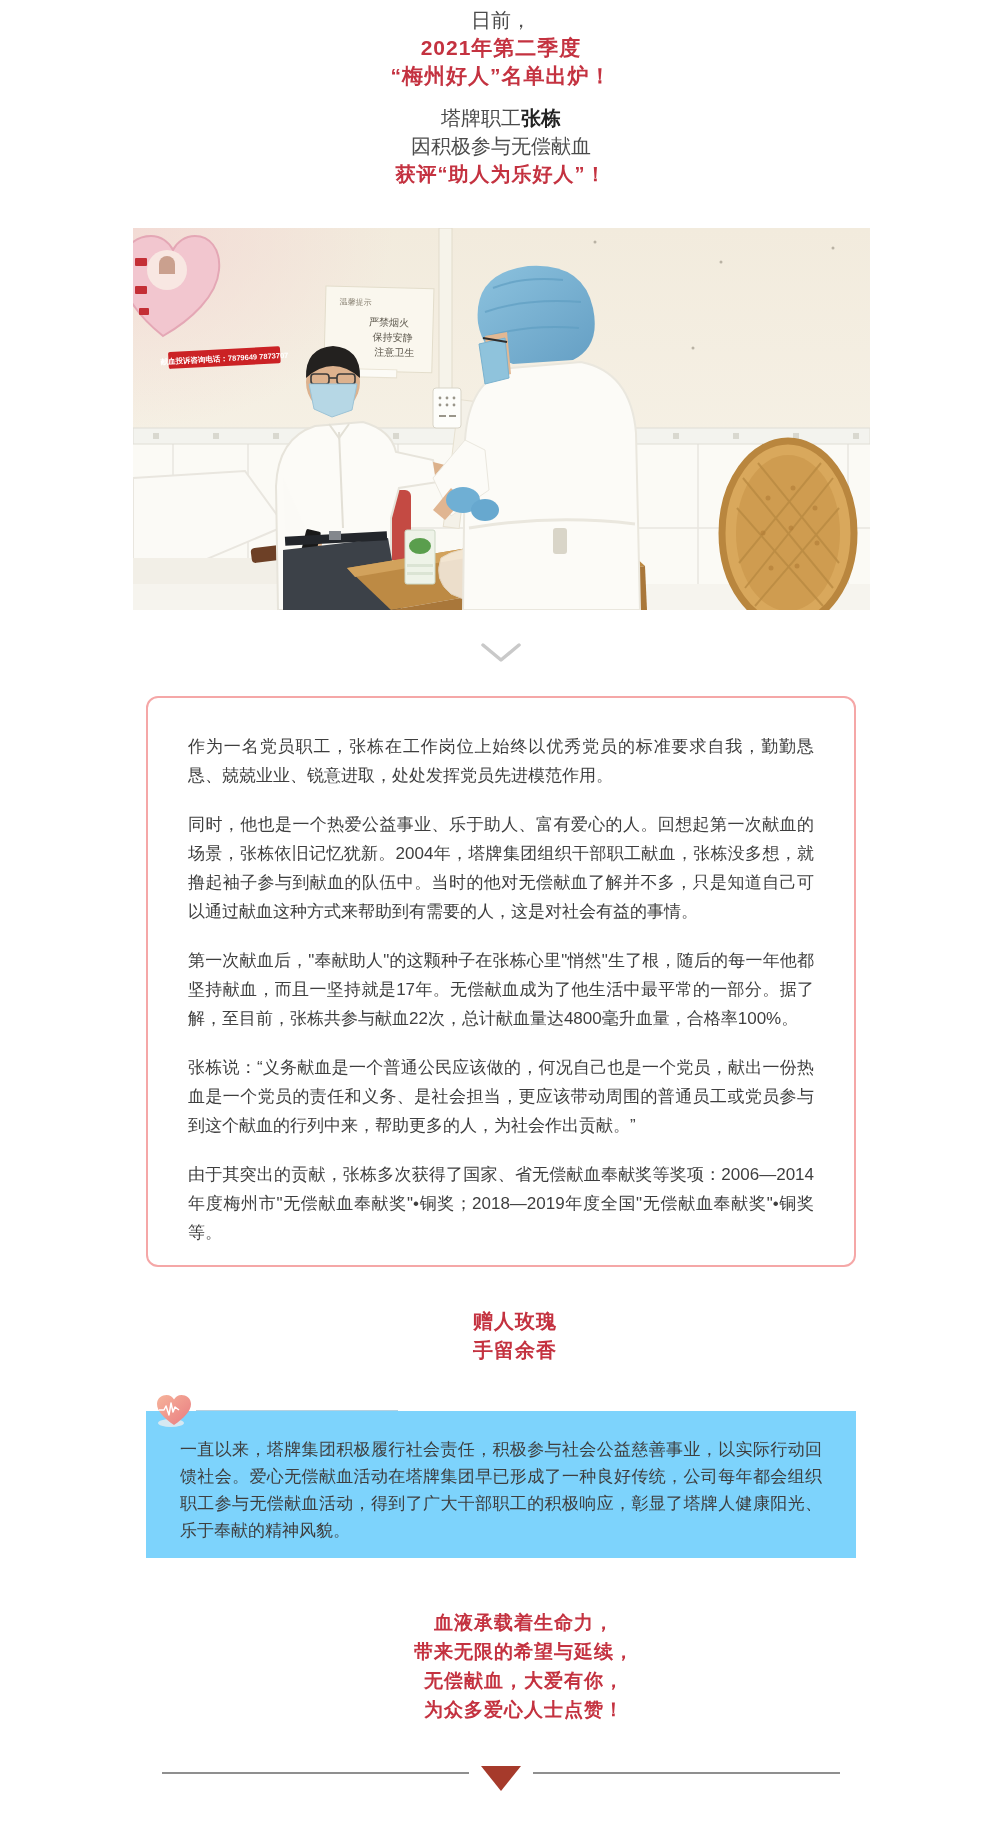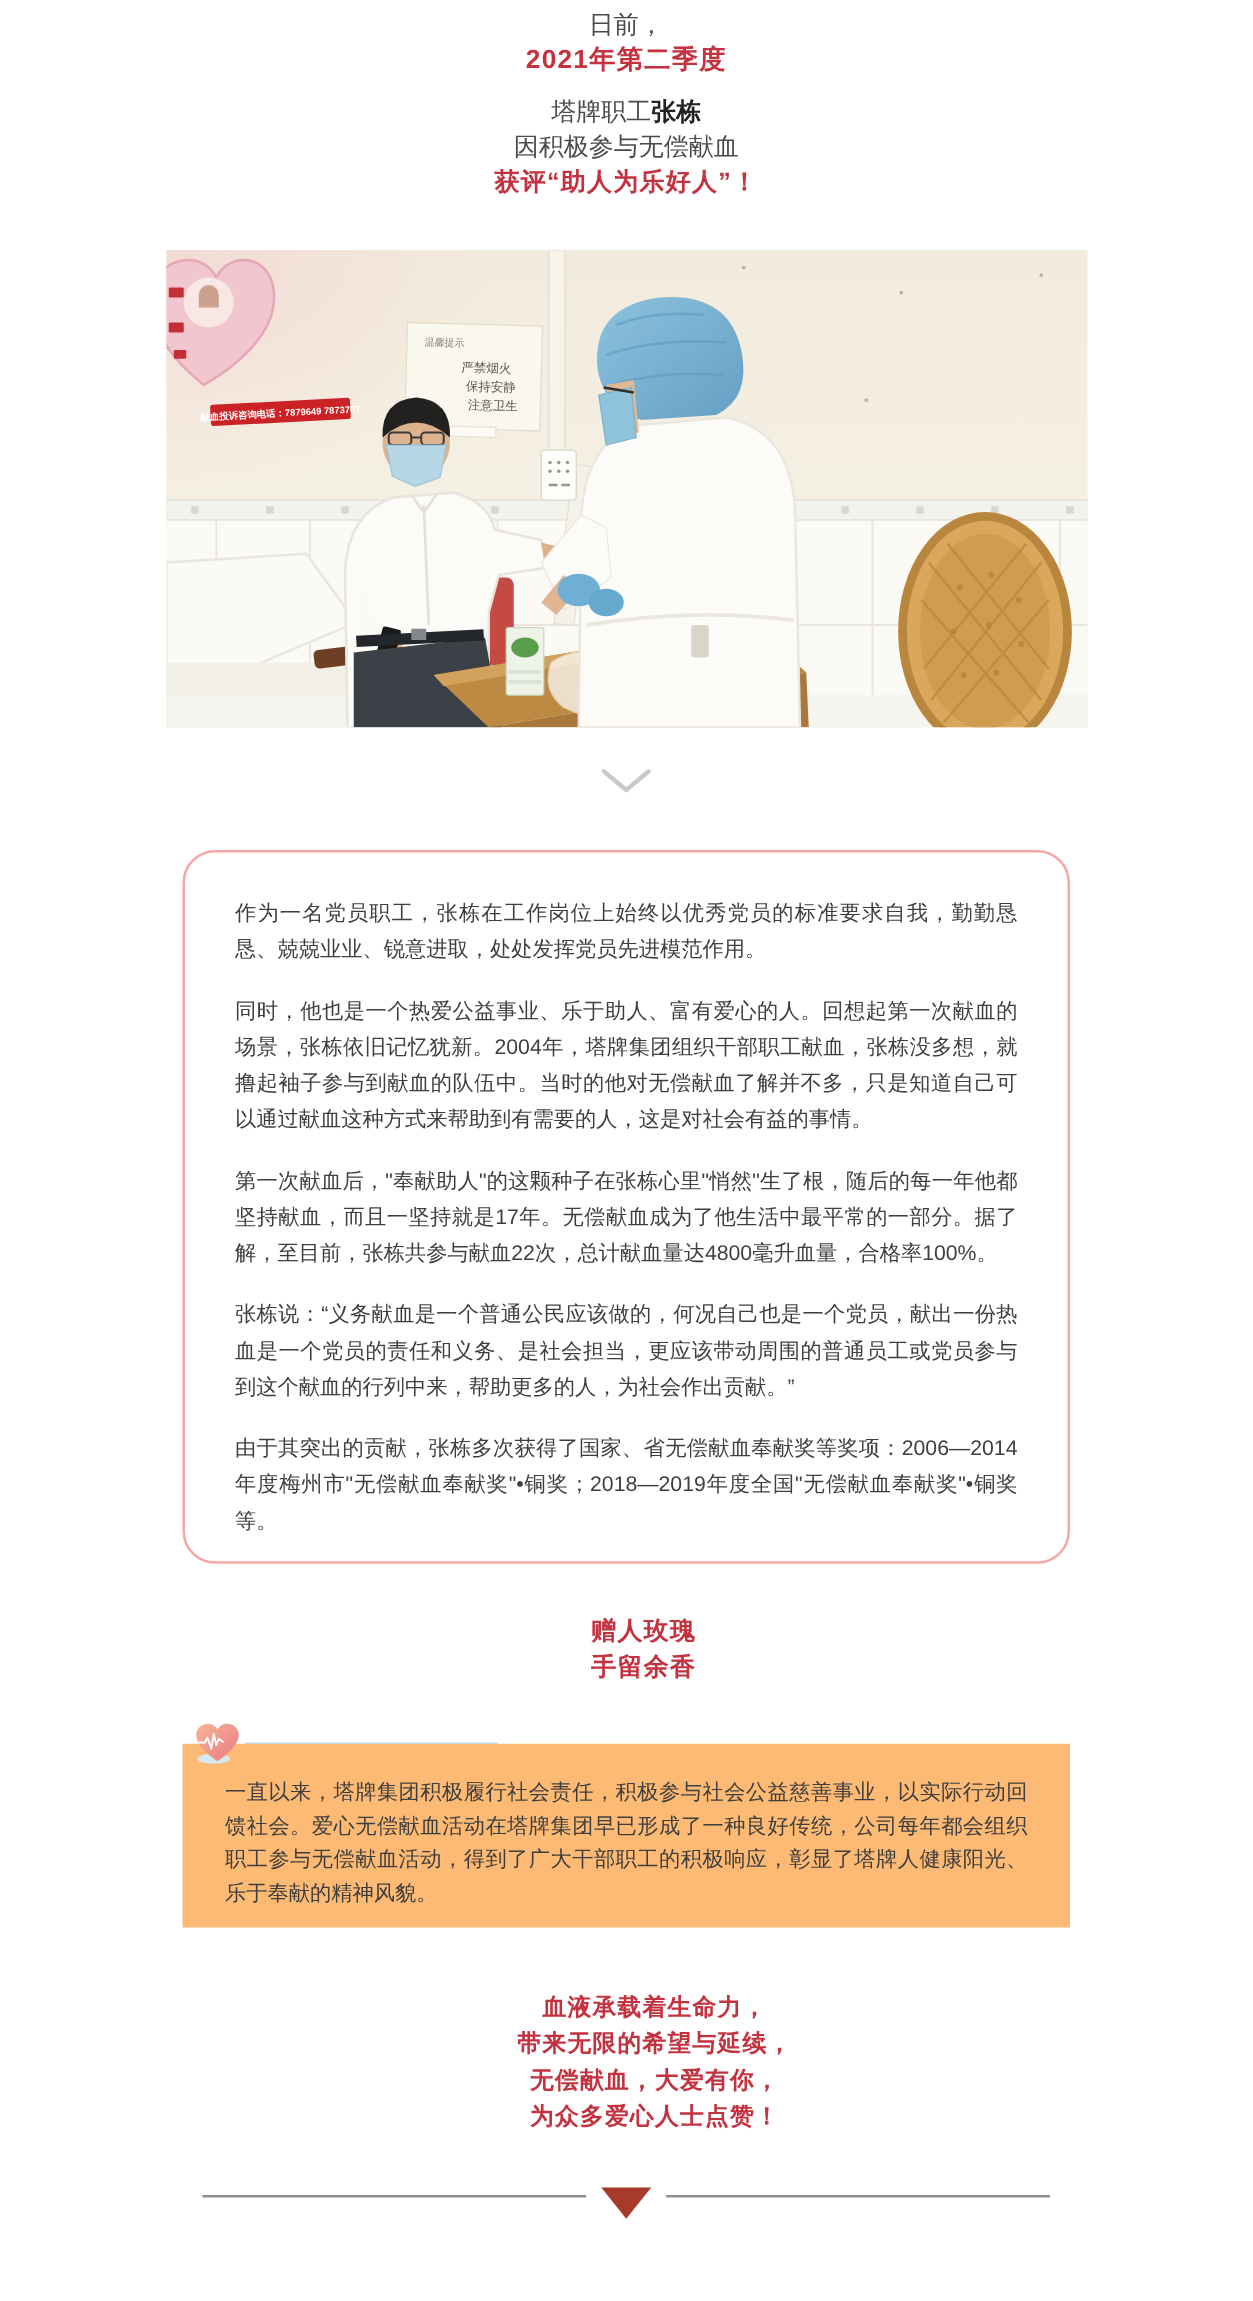--- a/index.html
+++ b/index.html
@@ -13,45 +13,46 @@
   .center{text-align:center;}
   .intro p{margin:0;}
   .intro-line{font-size:20px;line-height:28px;color:var(--dark);}
   .intro-line b{color:#222;}
   .intro-red-lg{font-size:21px;font-weight:bold;color:var(--red);line-height:28px;letter-spacing:1px;}
   .intro-red{font-size:20px;font-weight:bold;color:var(--red);line-height:28px;letter-spacing:1px;}
   .intro-gap{height:14px;}
   .photo-wrap{width:737px;height:382px;margin:40px auto 0;overflow:hidden;background:#f4efe4;}
   .photo-wrap svg{display:block;}
   .chevron-wrap{margin:32px auto 0;width:42px;height:22px;}
-  .card{width:626px;margin:44px auto 0;border:2px solid #f5a7a7;border-radius:26px;padding:34px 40px 18px;}
+  .card{width:626px;margin:32px auto 0;border:2px solid #f5a7a7;border-radius:12px;padding:34px 40px 18px;}
   .card p{font-size:17px;line-height:29px;color:var(--body);margin:0 0 20px;text-align:justify;}
   .card p:last-child{margin-bottom:0;}
   .slogan{margin-top:40px;margin-left:28px;}
   .slogan p{margin:0;font-size:20px;font-weight:bold;color:var(--red);line-height:29px;letter-spacing:1px;}
   .heart-panel-wrap{position:relative;width:710px;margin:46px auto 0;}
   .heart-icon{position:absolute;left:10px;top:-17px;width:36px;height:34px;}
   .panel-topline{position:absolute;left:50px;top:-1px;width:202px;height:1px;background:#b7d1e0;}
-  .panel{background:#fdba74;padding:25px 34px 14px;box-sizing:border-box;}
+  .panel{background:#7dd3fc;padding:25px 34px 14px;box-sizing:border-box;}
   .panel p{margin:0;font-size:17px;line-height:27px;color:var(--body);text-align:justify;}
   .closing{margin-top:50px;}
   .closing p{margin:0;font-size:19px;font-weight:bold;color:var(--red);line-height:29px;letter-spacing:1px;padding-left:46px;}
   .divider{display:flex;align-items:flex-start;width:678px;margin:42px auto 0;height:26px;}
   .d-line{height:2px;background:#8f8f8f;flex:1;margin-top:6px;}
   .d-tri{width:0;height:0;border-left:20px solid transparent;border-right:20px solid transparent;border-top:25px solid #a63a2b;margin:0 12px;}
   .bottom-pad{height:15px;}
 </style>
 </head>
 <body>
 
 <div class="page">
 
   <div class="intro center">
     <p class="intro-line">日前，</p>
     <p class="intro-red-lg">2021年第二季度</p>
+    <p class="intro-red-lg">“梅州好人”名单出炉！</p>
     <div class="intro-gap"></div>
     <p class="intro-line"><span>塔牌职工</span><b>张栋</b></p>
     <p class="intro-line">因积极参与无偿献血</p>
     <p class="intro-red">获评“助人为乐好人”！</p>
   </div>
 
   <div class="photo-wrap">
     <svg width="737" height="382" viewBox="0 0 737 382" xmlns="http://www.w3.org/2000/svg">
       <defs>
         <linearGradient id="wallGrad" x1="0" y1="0" x2="0" y2="1">

